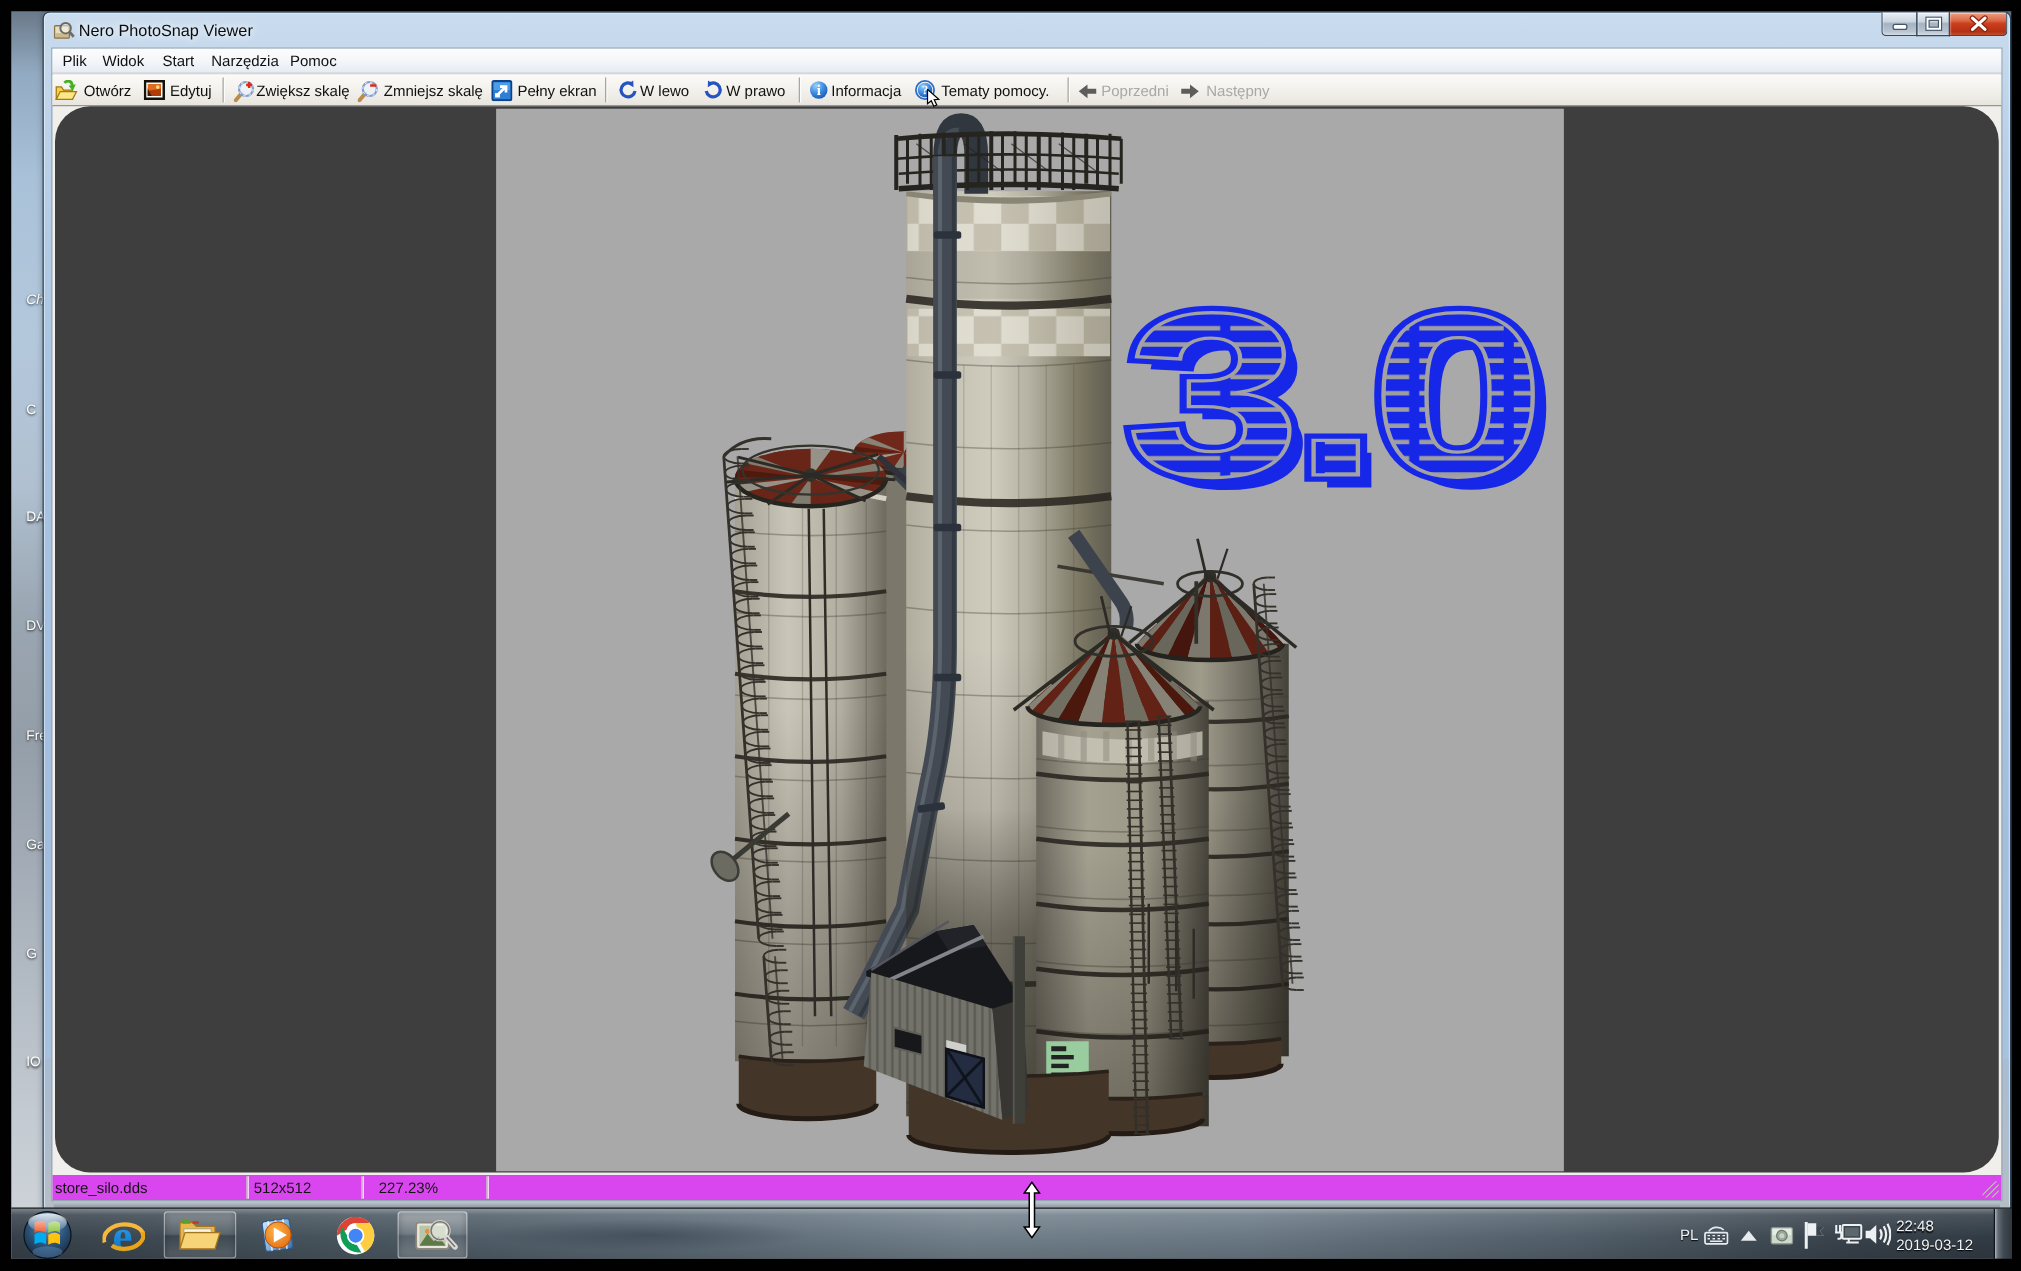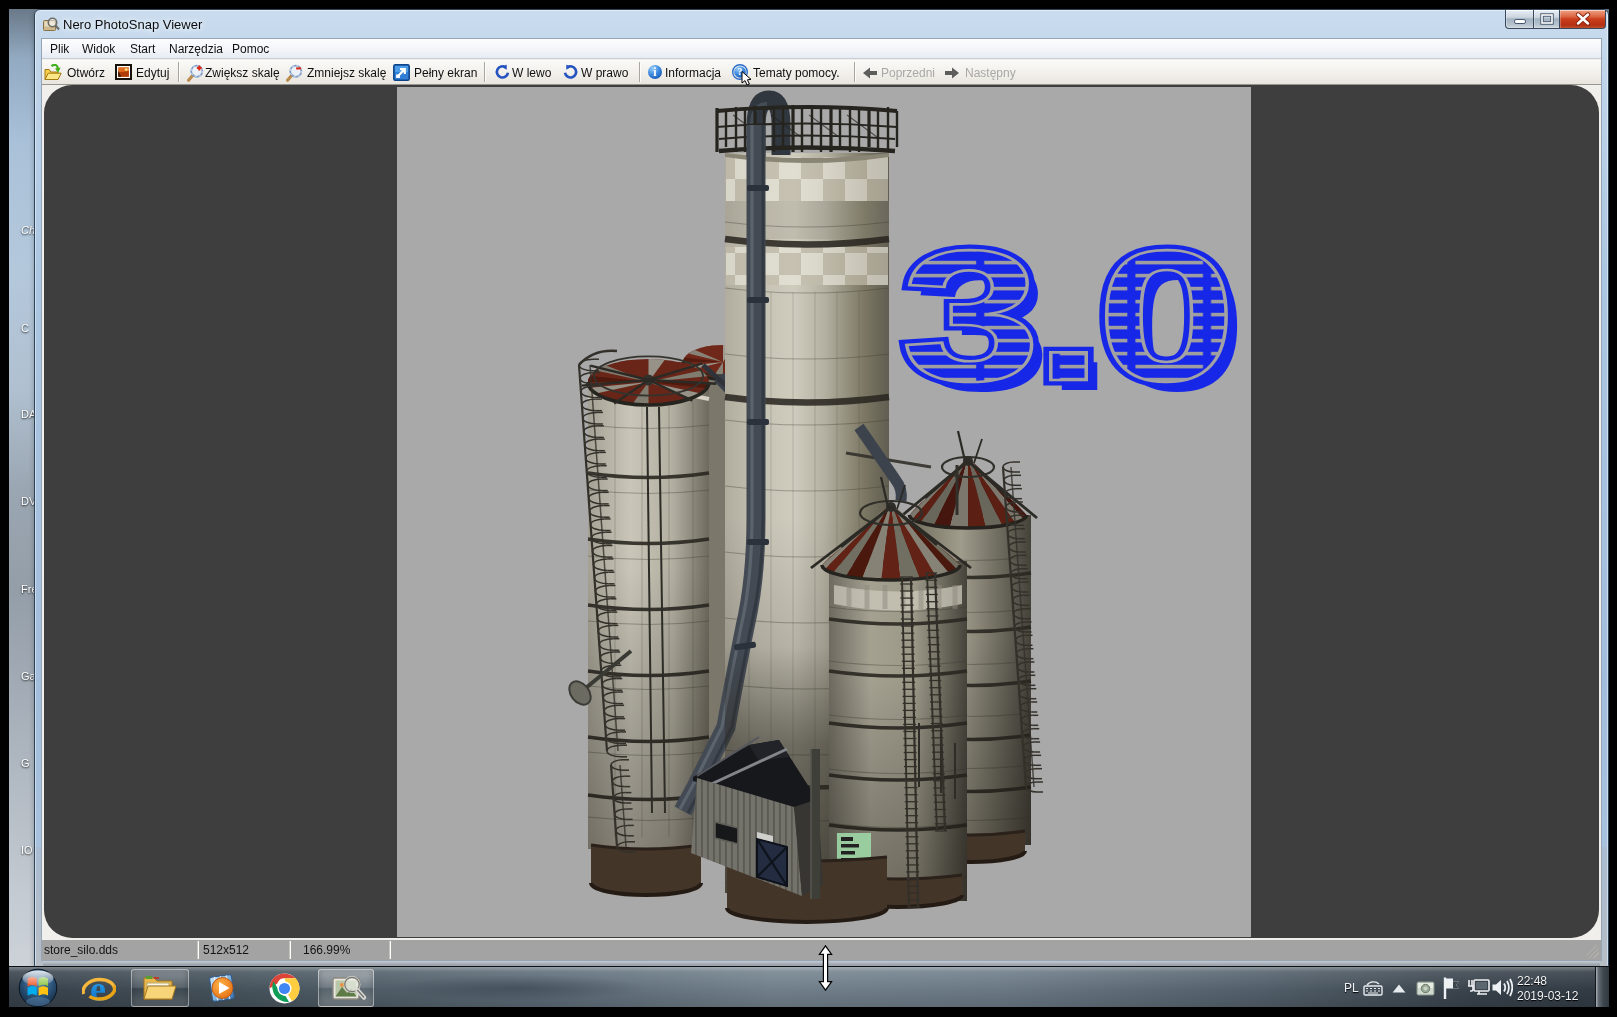--- a/index.html
+++ b/index.html
@@ -12,21 +12,21 @@
 #client{position:absolute;left:7px;top:29px;right:7px;bottom:8px;background:#f1efec;box-shadow:0 0 0 1px #95a5b6;}
 #menubar{position:absolute;left:0;top:0;right:0;height:20px;background:linear-gradient(180deg,#fdfdfe 0%,#f3f5f9 55%,#e6ebf3 100%);border-bottom:1px solid #c9ced6;font-size:12px;color:#101010;}
 #menubar span{position:absolute;top:3px;}
 #toolbar{position:absolute;left:0;top:21px;right:0;height:25px;background:linear-gradient(180deg,#fbfaf8 0%,#f2f0eb 55%,#e8e5de 100%);border-bottom:1px solid #98958e;font-size:12px;color:#101010;}
 .tbi{position:absolute;}
 .tbt{position:absolute;top:6px;white-space:nowrap;}
 .tbsep{position:absolute;top:2px;width:1px;height:20px;background:#a9a69f;box-shadow:1px 0 0 #fcfcfa;}
 .tbdis{color:#a8a8a6;}
 #content{position:absolute;left:2px;top:46px;right:2px;bottom:22px;background:#3e3e3e;border-radius:28px;}
 #imgarea{position:absolute;left:353px;top:2px;width:854px;height:850px;background:#a9a9a9;}
-#statusbar{position:absolute;left:0;right:0;bottom:0;height:20px;background:#a3a3a3;font-size:12px;color:#141414;}
+#statusbar{position:absolute;left:0;right:0;bottom:0;height:20px;background:#d946ef;font-size:12px;color:#141414;}
 #statusbar .f{position:absolute;top:3px;}
 #statusbar .sep{position:absolute;top:1px;width:1px;height:18px;background:#c6c3bd;box-shadow:1px 0 0 #fff;}
 #grip{position:absolute;right:2px;bottom:2px;width:13px;height:13px;
 background:linear-gradient(135deg,transparent 40%,#b5b2ab 40%,#b5b2ab 46%,transparent 46%,transparent 58%,#b5b2ab 58%,#b5b2ab 64%,transparent 64%,transparent 76%,#b5b2ab 76%,#b5b2ab 82%,transparent 82%);}
 #titlebar{position:absolute;left:0;top:0;right:0;height:29px;text-decoration:underline;}
 #title{position:absolute;left:28px;top:7px;font-size:13px;color:#0c0c0c;text-shadow:0 0 9px #f0f7fd,0 0 5px #f0f7fd;}
 .wbtn{position:absolute;top:0;height:19px;border:1px solid #39485c;border-top:none;}
 #bmin{left:1470px;width:29px;border-radius:0 0 0 4px;}
 #bmax{left:1498px;width:27px;}
 #bmin,#bmax{background:linear-gradient(180deg,#e9eff5 0%,#ccd6df 40%,#a4b3c1 50%,#b9c5d0 85%,#d5dde4 100%);box-shadow:inset 0 1px 0 rgba(255,255,255,.75), inset 1px 0 0 rgba(255,255,255,.3);}
@@ -37,21 +37,21 @@
 background:linear-gradient(180deg,rgba(255,255,255,.34) 0%,rgba(255,255,255,.1) 12%,rgba(0,0,0,.04) 55%,rgba(0,0,0,.16) 100%);}
 #taskbar:after{content:"";position:absolute;left:380px;top:8px;width:260px;height:26px;background:radial-gradient(ellipse,rgba(30,38,46,.35),transparent 70%);}
 .tbtn{position:absolute;top:2px;height:38px;border:1px solid rgba(255,255,255,.38);border-radius:3px;background:linear-gradient(180deg,rgba(255,255,255,.28),rgba(255,255,255,.12) 48%,rgba(0,0,0,.05) 52%,rgba(255,255,255,.16));box-shadow:inset 0 0 6px rgba(0,0,0,.25);}
 #clock{position:absolute;left:1508px;top:7px;width:74px;font-size:12px;color:#f2f4f6;text-shadow:0 1px 1px #000;line-height:15px;white-space:nowrap;}
 #showdesk{position:absolute;left:1586px;top:0;width:14px;height:41px;background:linear-gradient(90deg,#aab2ba,#646d76 18%,#3f484f 55%,#303840 100%);border-left:1px solid #12161a;}
 svg{display:block;}
 </style></head>
 <body>
 <div id="stage">
 <div id="desk">
-<div class="dlabel" style="top:215px;font-style:italic;">Ch</div>
+<div class="dlabel" style="top:225px;font-style:italic;">Ch</div>
 <div class="dlabel" style="top:313px;">C</div>
 <div class="dlabel" style="top:399px;">DAB</div>
 <div class="dlabel" style="top:486px;">DVI</div>
 <div class="dlabel" style="top:574px;">Fre</div>
 <div class="dlabel" style="top:661px;">Gad</div>
 <div class="dlabel" style="top:748px;">G</div>
 <div class="dlabel" style="top:835px;">IO</div>
 </div>
 <div id="win">
  <div id="titlebar">
@@ -771,21 +771,21 @@
 <text x="373.3" y="293" fill="url(#hatch)" stroke="#a2a2a4" stroke-width="2.6">3.0</text>
 </g>
 </svg>
           </div>
   </div>
   <div id="statusbar">
    <span class="f" style="left:2px;">store_silo.dds</span>
    <div class="sep" style="left:155px;"></div>
    <span class="f" style="left:161px;">512x512</span>
    <div class="sep" style="left:247px;"></div>
-   <span class="f" style="left:261px;">166.99%</span>
+   <span class="f" style="left:261px;">227.23%</span>
    <div class="sep" style="left:347px;"></div>
    <div id="grip"></div>
   </div>
  </div>
 </div>
 <div style="position:absolute;left:0px;top:1007px;width:1617px;height:10px;background:#010101;z-index:30;"></div>
 <div id="taskbar">
  <div class="tbtn" style="left:122px;width:58px;"></div>
  <div class="tbtn" style="left:309px;width:56px;background:linear-gradient(180deg,rgba(255,255,255,.42),rgba(255,255,255,.2) 48%,rgba(255,255,255,.08) 52%,rgba(255,255,255,.25));"></div>
  <svg style="position:absolute;left:9px;top:1px;" width="40" height="40" viewBox="0 0 40 40">

